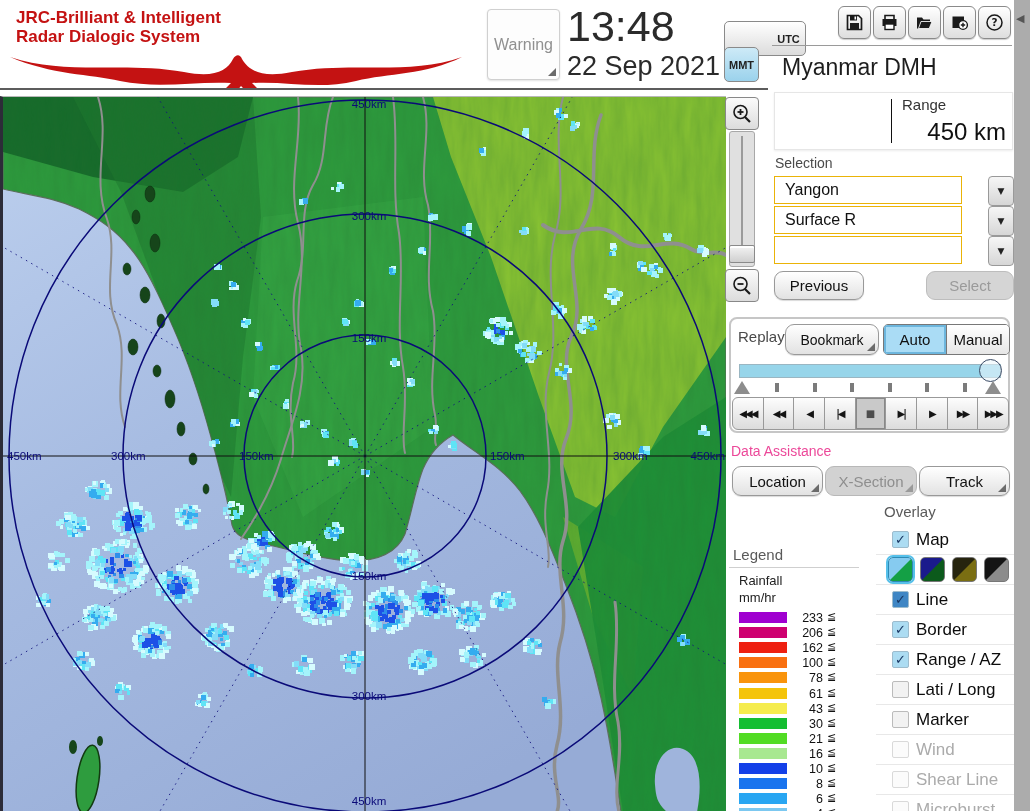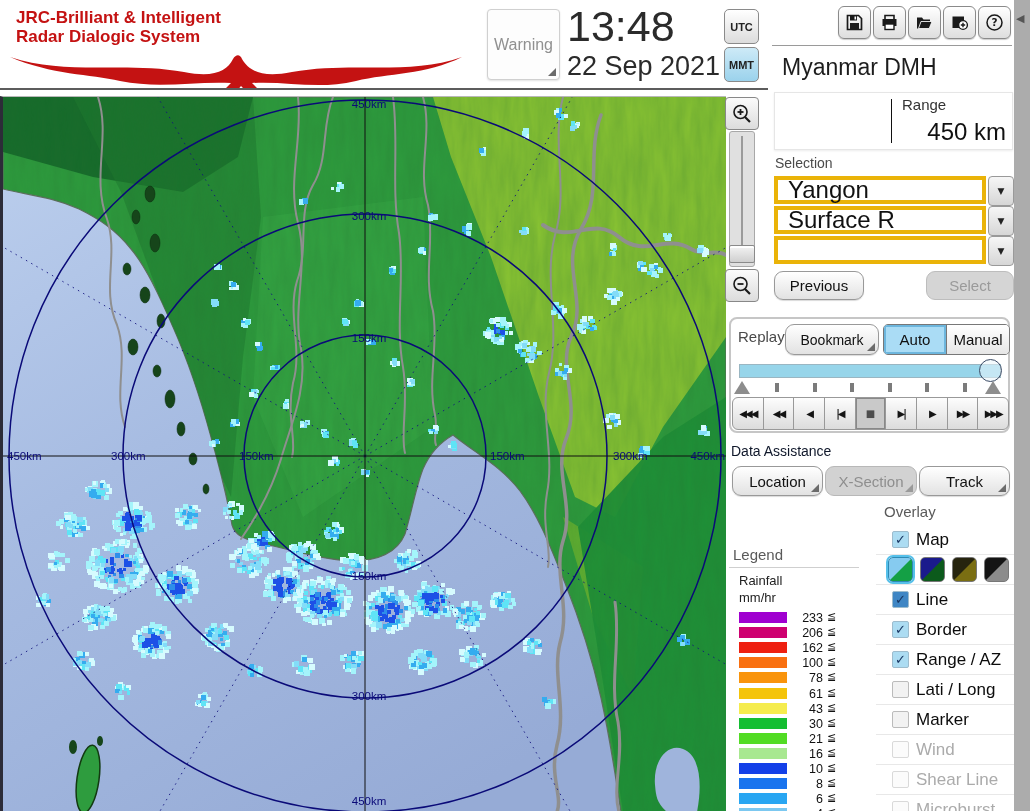--- a/index.html
+++ b/index.html
@@ -15,37 +15,37 @@
   .eagle{left:0;top:50px;}
   .warning-btn{left:487px;top:9px;width:71px;height:69px;background:#fdfdfd;border:1px solid #d0d0d0;border-radius:4px;
       color:#909090;font-size:16px;display:flex;align-items:center;justify-content:center;box-shadow:0 1px 2px rgba(0,0,0,.12);}
   .corner::after{content:"";position:absolute;right:3px;bottom:3px;border-left:8px solid transparent;border-bottom:8px solid #6b6b6b;}
   .corner-dis::after{border-bottom-color:#9a9a9a;}
   .clock{left:567px;top:2px;width:150px;}
   .clock-time{font-size:43px;line-height:48px;color:#2b2b2b;}
   .clock-date{font-size:27px;line-height:32px;color:#2b2b2b;white-space:nowrap;}
   .tz-btn{left:724px;width:33px;height:33px;border:1px solid #8a8a8a;border-radius:5px;font-size:11px;font-weight:bold;
       display:flex;align-items:center;justify-content:center;color:#222;}
-  .tz-utc{top:9px;background:linear-gradient(#ffffff,#dcdcdc);}
+  .tz-utc{top:21px;background:linear-gradient(#ffffff,#dcdcdc);padding-left:47px;}
   .tz-mmt{top:47px;background:linear-gradient(#cdeaf7,#9bd2ec);}
   .header-line{left:0;top:88px;width:768px;height:2px;background:#5c5c5c;}
   
   .tool-btn{top:6px;width:31px;height:31px;border:1px solid #8a8a8a;border-radius:6px;background:linear-gradient(#ffffff,#dedede);
       display:flex;align-items:center;justify-content:center;box-shadow:0 1px 1px rgba(0,0,0,.2);}
   .iconbar-line{left:772px;top:45px;width:240px;height:1px;background:#9a9a9a;}
   .right-strip{left:1014px;top:0;width:16px;height:811px;background:#acacac;}
   .collapse-arrow{left:1016px;top:12px;font-family:"DejaVu Sans",sans-serif;font-size:11px;color:#555;}
   
   .dmh-title{left:782px;top:54px;font-size:23px;color:#1d1d1d;}
   .range-box{left:774px;top:92px;width:237px;height:56px;background:#fff;border:1px solid #e6e6e6;box-shadow:0 1px 2px rgba(0,0,0,.08);}
   .range-div{position:absolute;left:116px;top:6px;width:1px;height:44px;background:#111;}
   .range-label{position:absolute;left:127px;top:3px;font-size:15px;color:#333;}
   .range-value{position:absolute;right:6px;bottom:3px;font-size:24px;color:#111;}
   .selection-label{left:775px;top:155px;font-size:14px;color:#4a4a4a;}
-  .dd-field{left:774px;width:212px;height:28px;background:#fff;border:4px solid #eab308;font-size:24px;color:#111;
+  .dd-field{left:774px;width:188px;height:28px;background:#fff;border:1px solid #eab308;font-size:16px;color:#111;
       display:flex;align-items:center;padding-left:10px;box-sizing:border-box;}
   .dd-btn{left:988px;width:24px;height:28px;border:1px solid #999;border-radius:4px;background:linear-gradient(#f6f6f6,#d6d6d6);
       display:flex;align-items:center;justify-content:center;font-family:"DejaVu Sans",sans-serif;font-size:9px;color:#222;}
   .push-btn{border:1px solid #999;border-radius:9px;background:linear-gradient(#ffffff,#e2e2e2);display:flex;align-items:center;
       justify-content:center;font-size:15px;color:#111;box-shadow:0 1px 1px rgba(0,0,0,.15);}
   .btn-previous{left:774px;top:271px;width:88px;height:27px;}
   .btn-select{left:926px;top:271px;width:86px;height:27px;background:#d5d5d5;color:#9a9a9a;border-color:#bdbdbd;box-shadow:none;}
   
   .replay-box{left:729px;top:317px;width:281px;height:116px;border:2px solid #c6c6c6;border-radius:8px;box-sizing:border-box;}
   .replay-label{position:absolute;left:7px;top:9px;font-size:15px;color:#4a4a4a;}
@@ -58,21 +58,21 @@
   .slider-handle{position:absolute;left:248px;top:40px;width:21px;height:21px;border:1.5px solid #3c4c66;border-radius:50%;background:rgba(235,246,252,.55);}
   .tri-up{position:absolute;width:0;height:0;border-left:8px solid transparent;border-right:8px solid transparent;border-bottom:13px solid #8d8d8d;}
   .tick{position:absolute;top:64px;width:4px;height:9px;background:#7b7b7b;}
   .transport-row{position:absolute;left:1px;top:78px;width:277px;height:33px;display:flex;}
   .t-btn{flex:1;border:1px solid #999;margin-left:-1px;background:linear-gradient(#fdfdfd,#dcdcdc);display:flex;align-items:center;
       justify-content:center;font-family:"DejaVu Sans",sans-serif;font-size:10px;font-weight:bold;color:#141414;letter-spacing:-2px;}
   .t-btn:first-child{margin-left:0;border-radius:6px 0 0 6px;}
   .t-btn:last-child{border-radius:0 6px 6px 0;}
   .t-active{background:#c9c9c9;box-shadow:inset 0 0 0 1px #888;color:#4d4d4d;letter-spacing:0;}
   
-  .da-label{left:731px;top:443px;font-size:14px;color:#0f172a;}
+  .da-label{left:731px;top:443px;font-size:14px;color:#ec4899;}
   .da-btn{top:466px;width:89px;height:28px;font-size:15px;}
   .da-disabled{background:#d2d2d2;color:#8e8e8e;border-color:#b8b8b8;box-shadow:none;}
   
   .legend{left:729px;top:503px;width:132px;height:308px;margin-top:43px;}
   .legend-title{position:absolute;left:4px;top:0;font-size:15px;color:#5a5a5a;}
   .legend-hr{position:absolute;left:0;top:21px;width:130px;height:1px;background:#cfcfcf;}
   .legend-param{position:absolute;left:10px;top:27px;font-size:13px;color:#222;}
   .legend-unit{position:absolute;left:10px;top:44px;font-size:13px;color:#222;}
   .legend-row{position:absolute;left:0;width:132px;height:12px;}
   .legend-sw{position:absolute;left:10px;top:0;width:48px;height:11px;}

